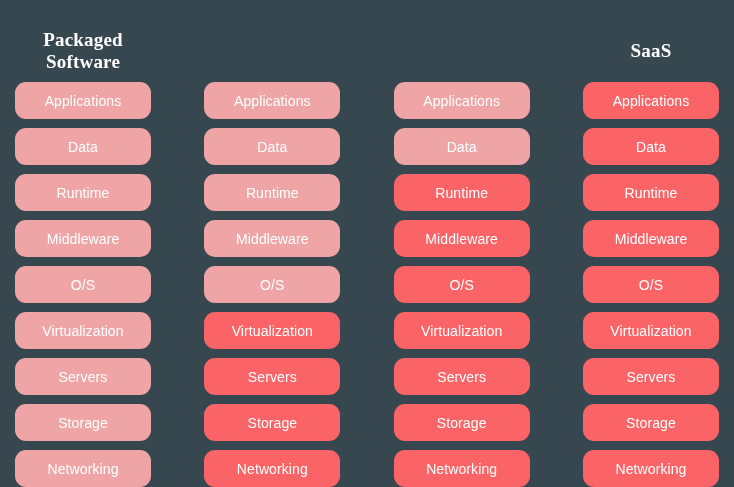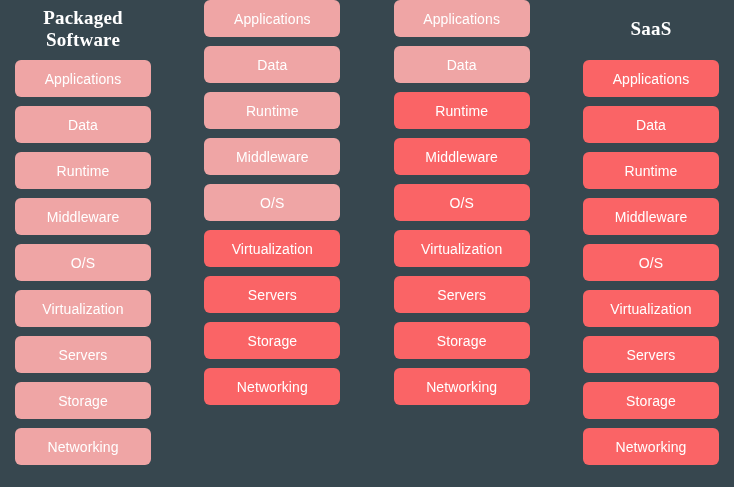--- a/index.html
+++ b/index.html
@@ -17,21 +17,21 @@
     position: relative;
     width: 734px;
     height: 487px;
     background: #37474f;
     box-sizing: border-box;
   }
   .columns {
     display: flex;
     flex-direction: row;
     justify-content: space-between;
-    align-items: flex-start;
+    align-items: flex-end;
     width: 734px;
     height: 487px;
     padding: 0 15px 0 15px;
     box-sizing: border-box;
   }
   .column {
     width: 136px;
     display: flex;
     flex-direction: column;
     align-items: stretch;
@@ -53,21 +53,21 @@
     box-sizing: border-box;
     user-select: none;
   }
   .stack {
     display: flex;
     flex-direction: column;
     gap: 9px;
   }
   .pill {
     height: 37px;
-    border-radius: 6px;
+    border-radius: 11px;
     display: flex;
     align-items: center;
     justify-content: center;
     color: #ffffff;
     font-family: "Liberation Sans", sans-serif;
     font-size: 14px;
     font-weight: 400;
     letter-spacing: 0.1px;
     text-align: center;
     box-sizing: border-box;

